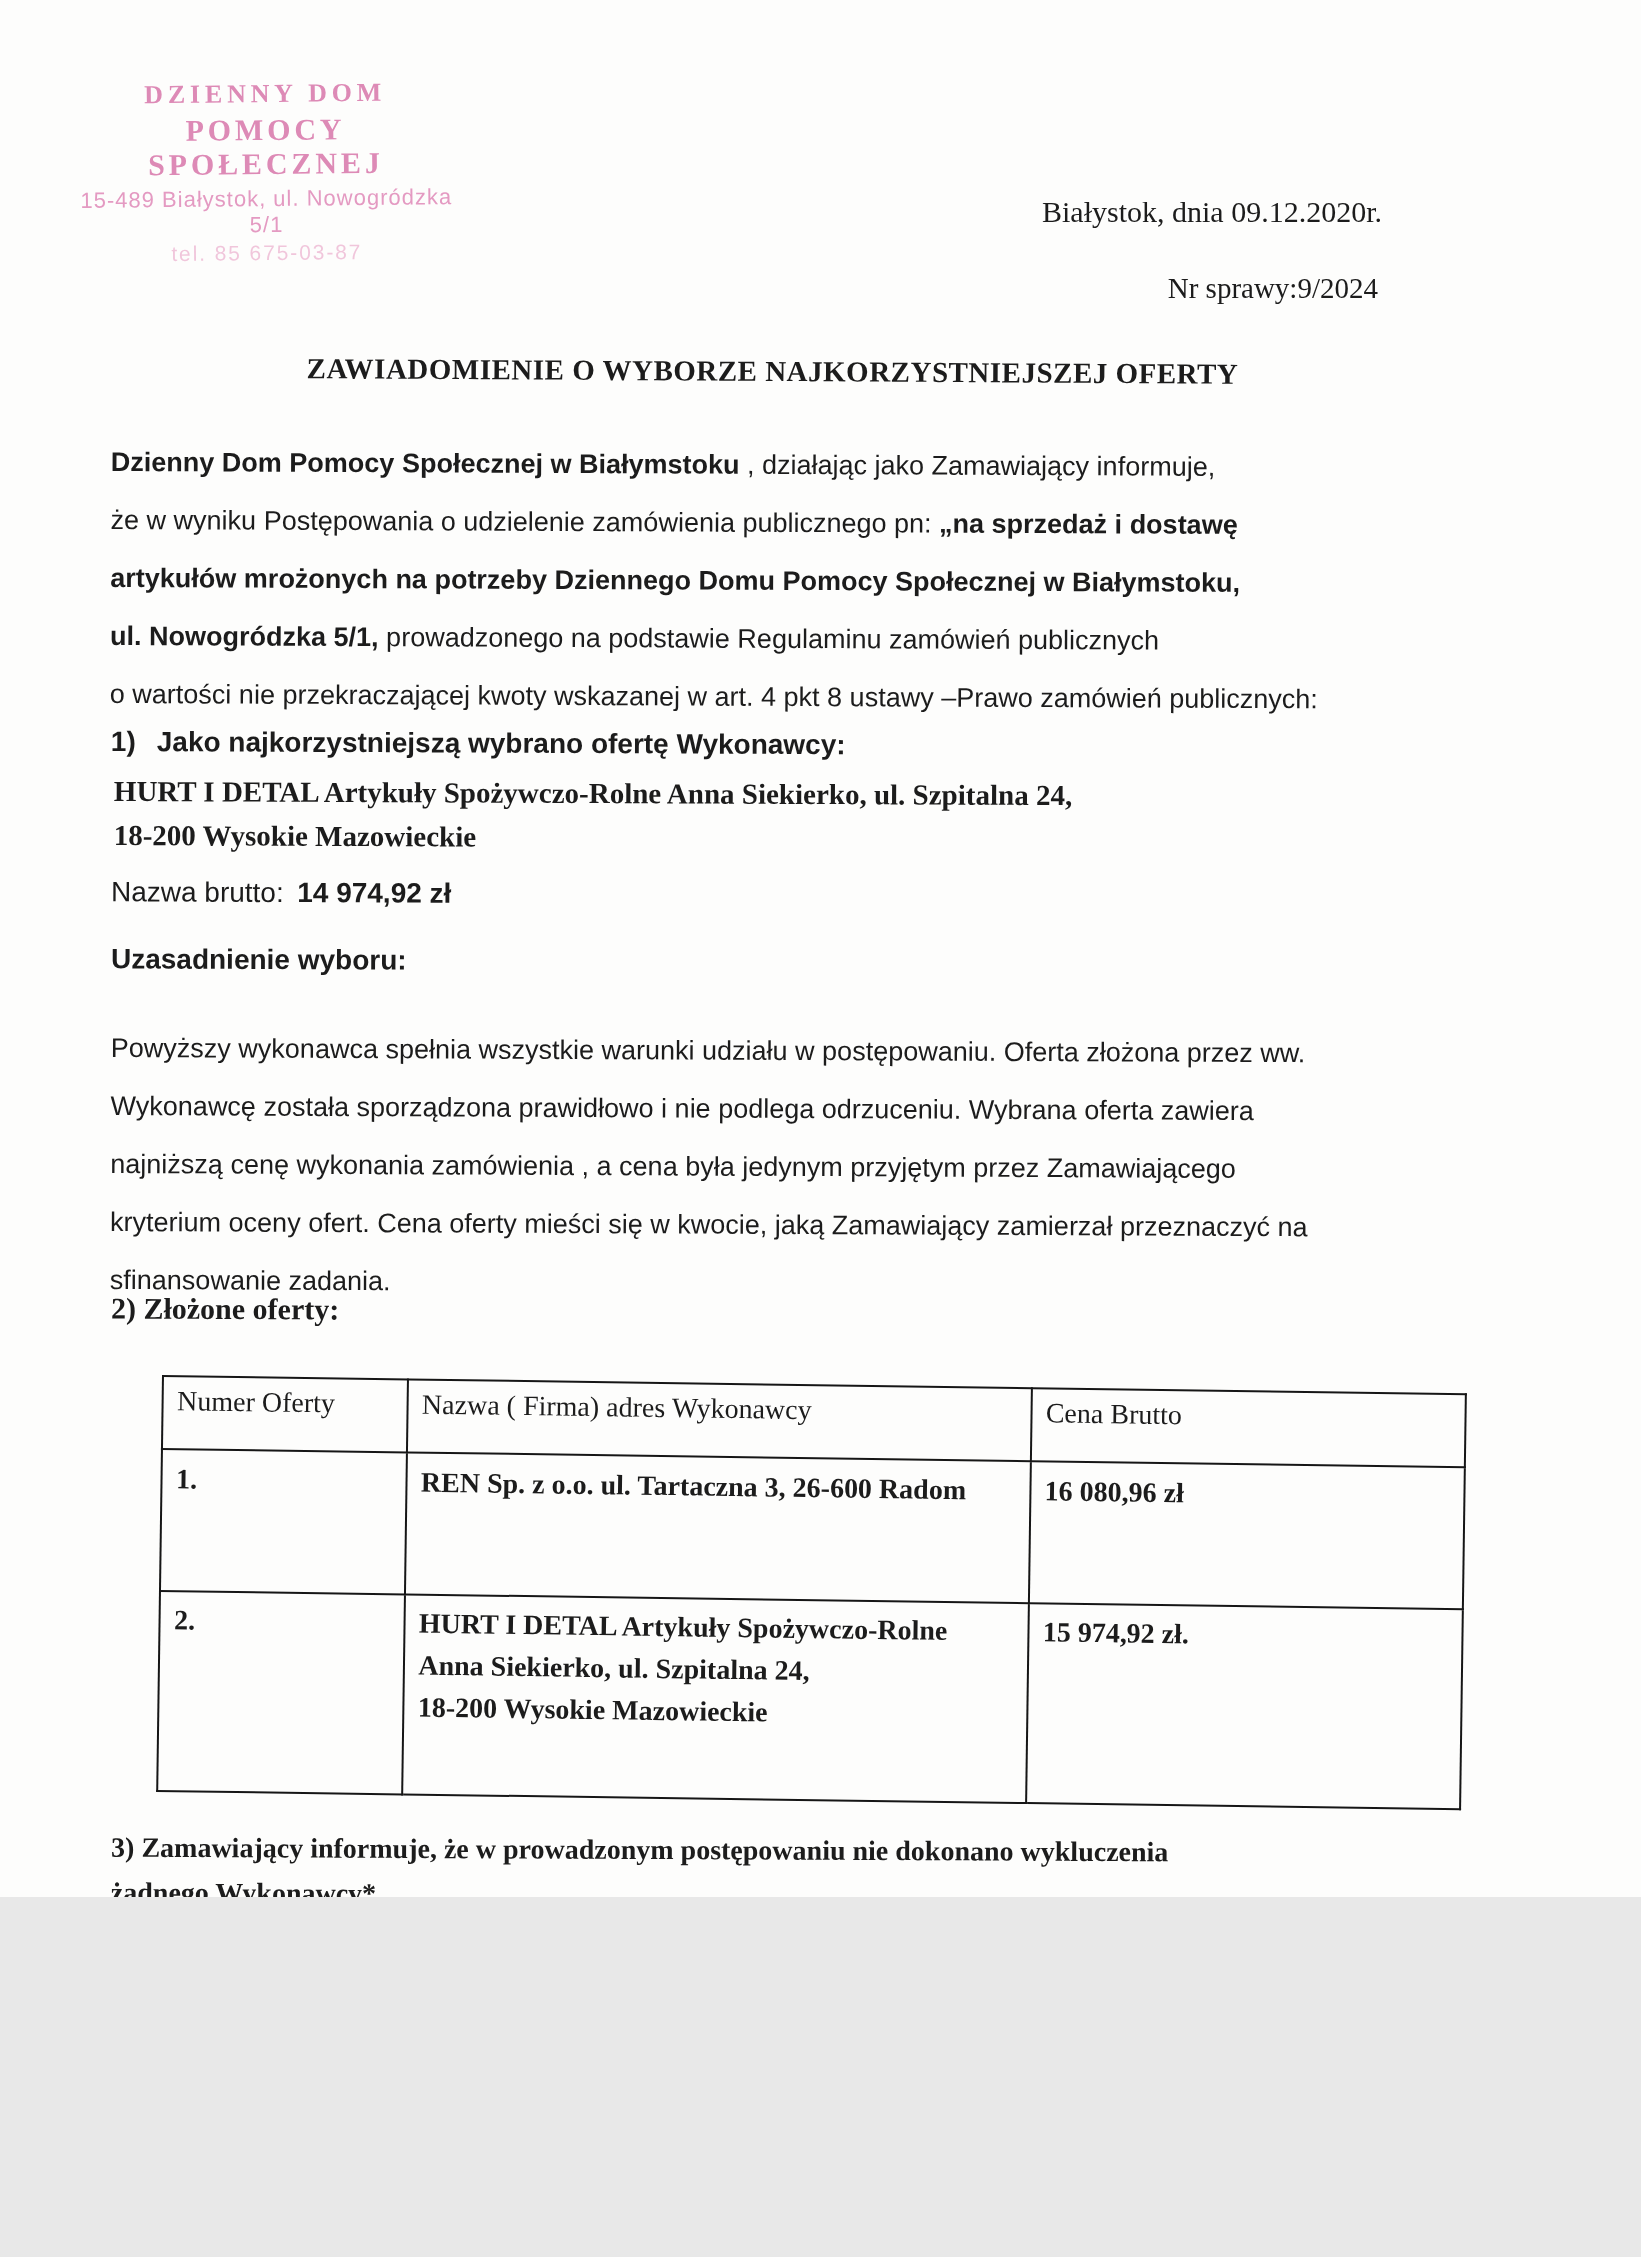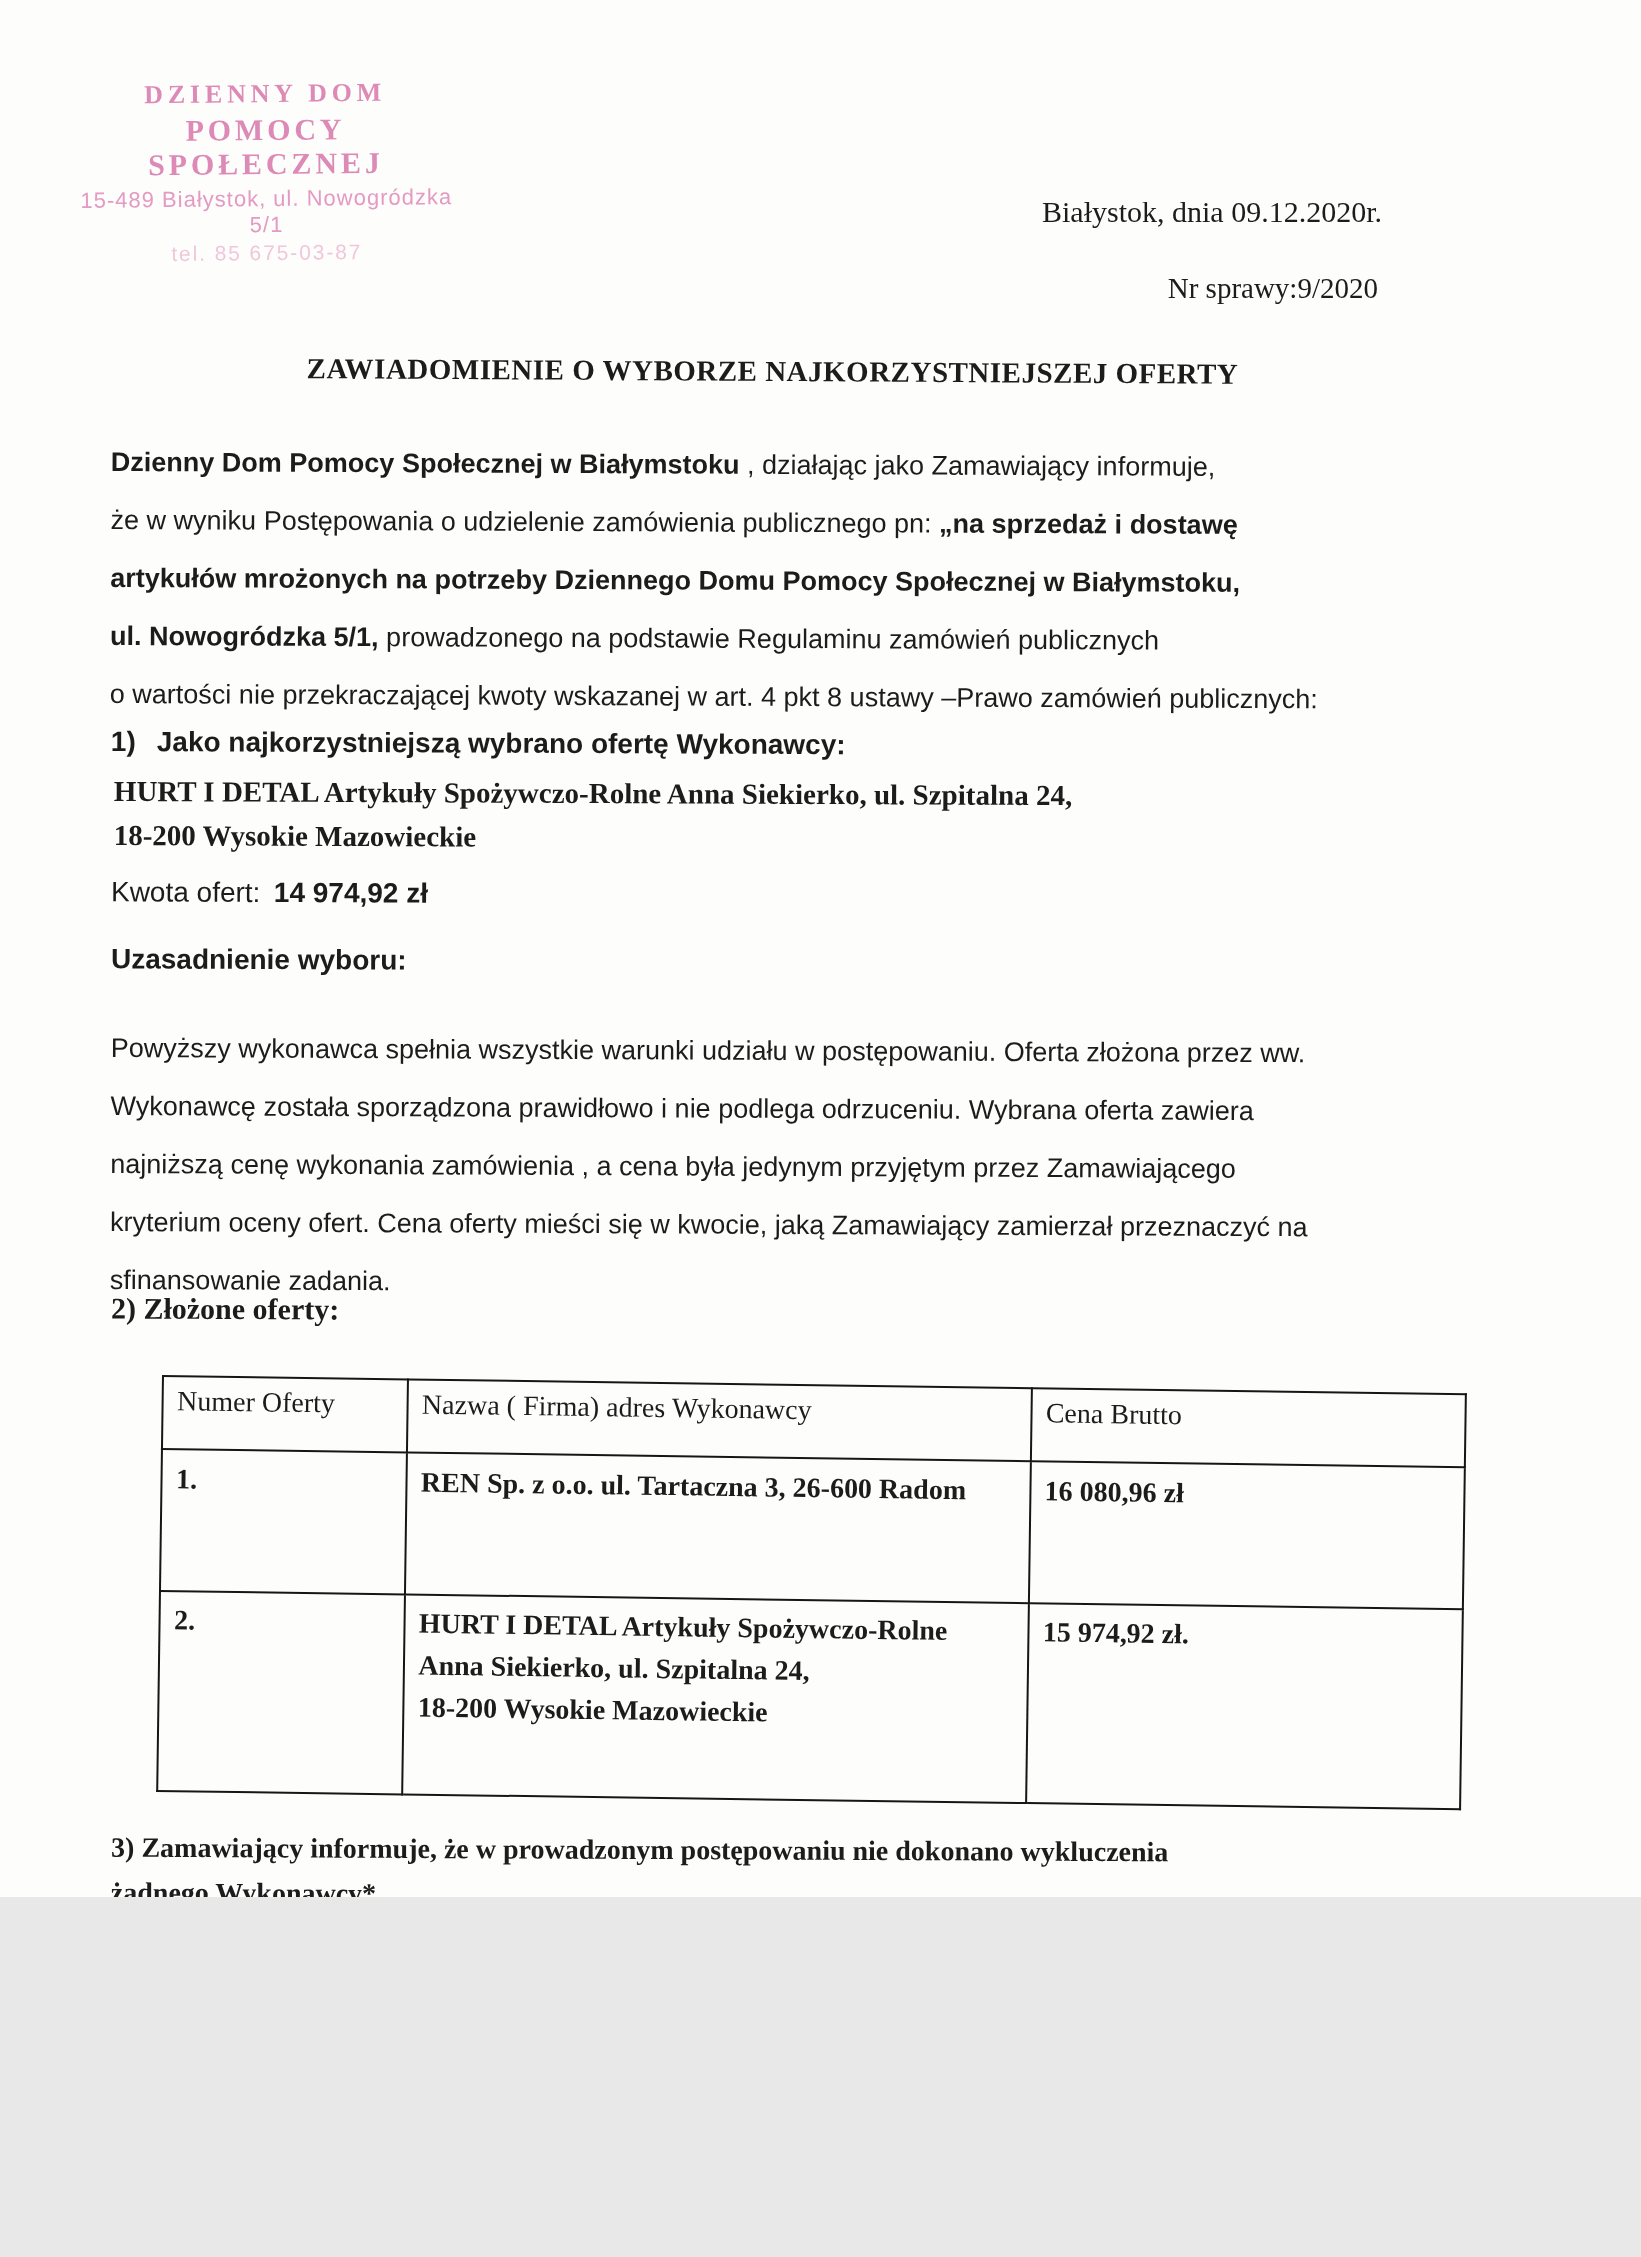--- a/index.html
+++ b/index.html
@@ -123,21 +123,21 @@
 <div class="page">
 
   <div class="org-stamp">
     <div class="s1">DZIENNY DOM</div>
     <div class="s2">POMOCY SPOŁECZNEJ</div>
     <div class="s3">15-489 Białystok, ul. Nowogródzka 5/1</div>
     <div class="s4">tel. 85 675-03-87</div>
   </div>
 
   <div class="date-line">Białystok, dnia 09.12.2020r.</div>
-  <div class="case-line">Nr sprawy:9/2020</div>
+  <div class="case-line">Nr sprawy:9/2024</div>
 
   <div class="doc-title">ZAWIADOMIENIE O WYBORZE NAJKORZYSTNIEJSZEJ OFERTY</div>
 
   <div class="body-text intro">
     <div><span class="b">Dzienny Dom Pomocy Społecznej w Białymstoku</span><span> , działając jako Zamawiający informuje,</span></div>
     <div><span>że w wyniku Postępowania o udzielenie zamówienia publicznego pn: </span><span class="b">„na sprzedaż i dostawę</span></div>
     <div><span class="b">artykułów mrożonych na potrzeby Dziennego Domu Pomocy Społecznej  w Białymstoku,</span></div>
     <div><span class="b">ul. Nowogródzka 5/1,</span><span>  prowadzonego na podstawie Regulaminu zamówień publicznych</span></div>
     <div><span>o wartości nie przekraczającej kwoty wskazanej w art. 4 pkt 8 ustawy –Prawo zamówień publicznych:</span></div>
   </div>
@@ -145,21 +145,21 @@
   <div class="body-text pt1">
     <span class="num">1)</span><span>Jako najkorzystniejszą wybrano ofertę Wykonawcy:</span>
   </div>
 
   <div class="winner">
     <div>HURT I DETAL Artykuły Spożywczo-Rolne Anna Siekierko,  ul. Szpitalna 24,</div>
     <div>18-200 Wysokie Mazowieckie</div>
   </div>
 
   <div class="amount">
-    <span>Kwota ofert:</span><span class="val">14 974,92 zł</span>
+    <span>Nazwa brutto:</span><span class="val">14 974,92 zł</span>
   </div>
 
   <div class="just-head">Uzasadnienie wyboru:</div>
   <div class="body-text just-par">
     <div>Powyższy wykonawca spełnia wszystkie warunki udziału w postępowaniu. Oferta złożona przez  ww.</div>
     <div>Wykonawcę została sporządzona prawidłowo i nie podlega odrzuceniu. Wybrana oferta zawiera</div>
     <div>najniższą cenę wykonania zamówienia , a cena była jedynym przyjętym przez Zamawiającego</div>
     <div>kryterium oceny ofert. Cena oferty mieści się w kwocie, jaką Zamawiający zamierzał przeznaczyć na</div>
     <div>sfinansowanie zadania.</div>
   </div>

